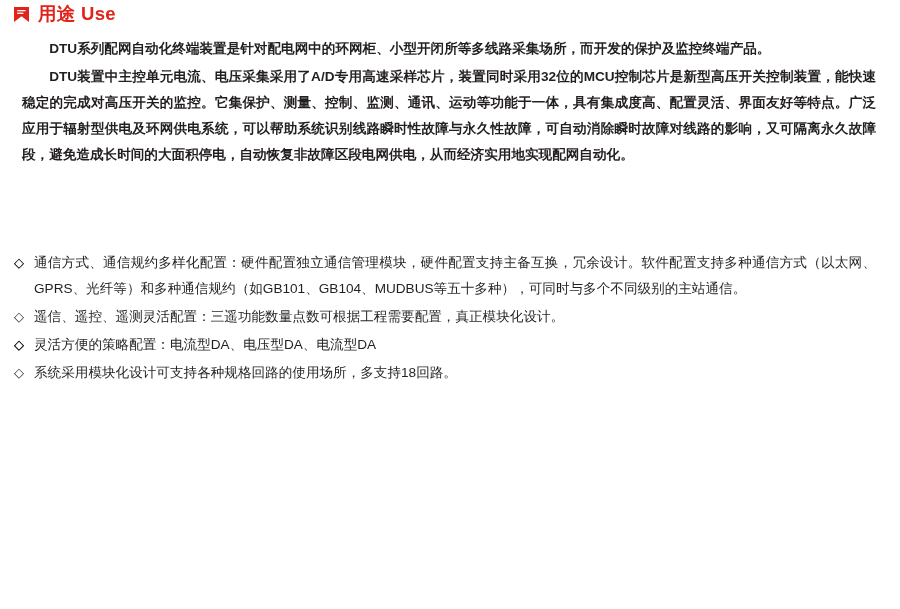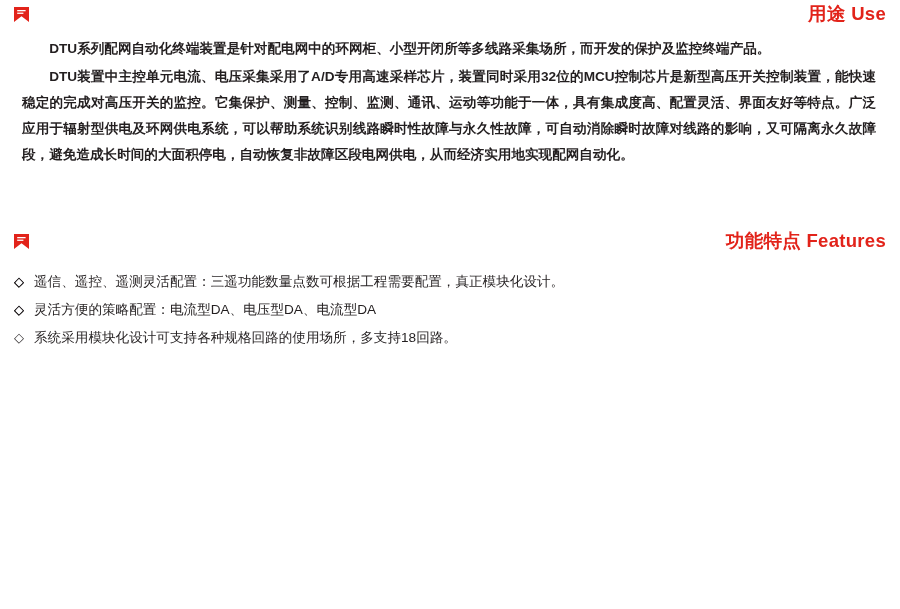--- a/index.html
+++ b/index.html
@@ -19,22 +19,21 @@
     width: 900px;
     height: 609px;
     box-sizing: border-box;
     padding: 0 14px;
   }
 
   
   .section-head {
     display: flex;
     align-items: center;
-    gap: 20px;
-    justify-content: space-between;
+    gap: 9px;
   }
   .head-mark {
     width: 15px;
     height: 15px;
     position: relative;
     flex: 0 0 auto;
     display: inline-block;
   }
   .head-mark svg { display: block; }
   .head-title {
@@ -109,37 +108,28 @@
       <span class="head-title">用途 Use</span>
     </div>
 
     <div id="use-body">
       <p class="para indent">DTU系列配网自动化终端装置是针对配电网中的环网柜、小型开闭所等多线路采集场所，而开发的保护及监控终端产品。</p>
       <p class="para indent">DTU装置中主控单元电流、电压采集采用了A/D专用高速采样芯片，装置同时采用32位的MCU控制芯片是新型高压开关控制装置，能快速稳定的完成对高压开关的监控。它集保护、测量、控制、监测、通讯、运动等功能于一体，具有集成度高、配置灵活、界面友好等特点。广泛应用于辐射型供电及环网供电系统，可以帮助系统识别线路瞬时性故障与永久性故障，可自动消除瞬时故障对线路的影响，又可隔离永久故障段，避免造成长时间的大面积停电，自动恢复非故障区段电网供电，从而经济实用地实现配网自动化。</p>
     </div>
   </section>
 
   <section id="features-section">
-    <div class="section-head">
-      <span class="head-mark">
-        <svg width="15" height="15" viewBox="0 0 15 15" aria-hidden="true">
-          <path d="M0 0 H15 V15 L7.5 9.2 L0 15 Z" fill="#e2231a"></path>
-          <path d="M3.2 3.0 L11.6 3.0 L11.6 4.3 L3.2 4.3 Z" fill="#ffffff"></path>
-          <path d="M3.2 5.6 L9.4 5.6 L9.4 6.9 L3.2 6.9 Z" fill="#ffffff"></path>
-        </svg>
-      </span>
-      <span class="head-title">功能特点 Features</span>
-    </div>
 
     <ul class="features-list">
       <li class="feature-item">
         <span class="feature-bullet">◇</span>
       </li>
       <li class="feature-item">
         <span class="feature-bullet">◇</span>
+        <span>通信方式、通信规约多样化配置：硬件配置独立通信管理模块，硬件配置支持主备互换，冗余设计。软件配置支持多种通信方式（以太网、GPRS、光纤等）和多种通信规约（如GB101、GB104、MUDBUS等五十多种），可同时与多个不同级别的主站通信。</span>
       </li>
       <li class="feature-item">
         <span class="feature-bullet">◇</span>
         <span>遥信、遥控、遥测灵活配置：三遥功能数量点数可根据工程需要配置，真正模块化设计。</span>
       </li>
       <li class="feature-item">
         <span class="feature-bullet">◇</span>
       </li>
       <li class="feature-item">
         <span class="feature-bullet">◇</span>

